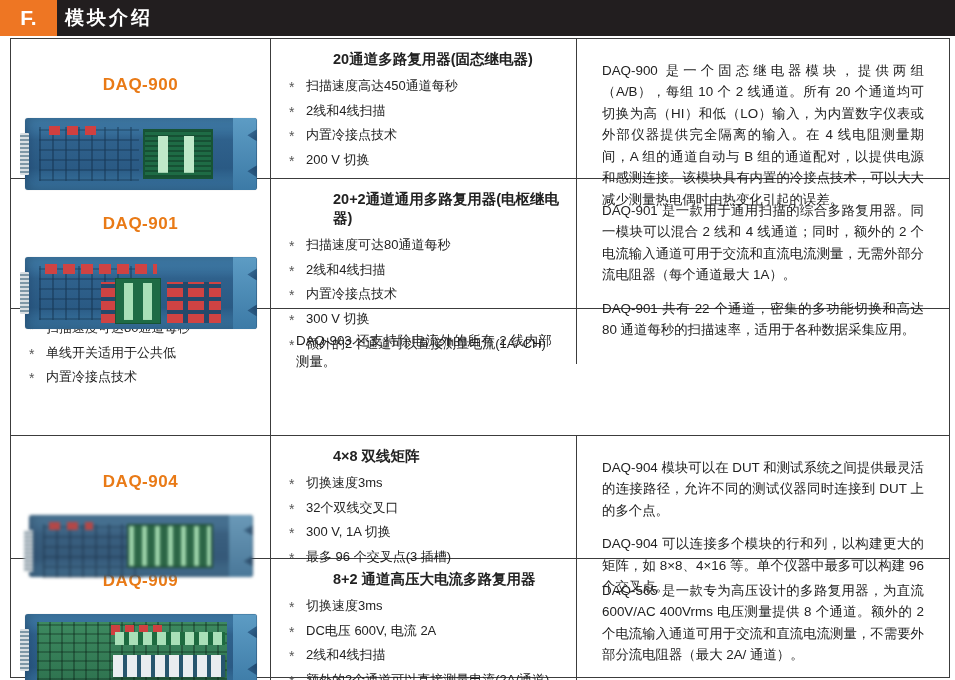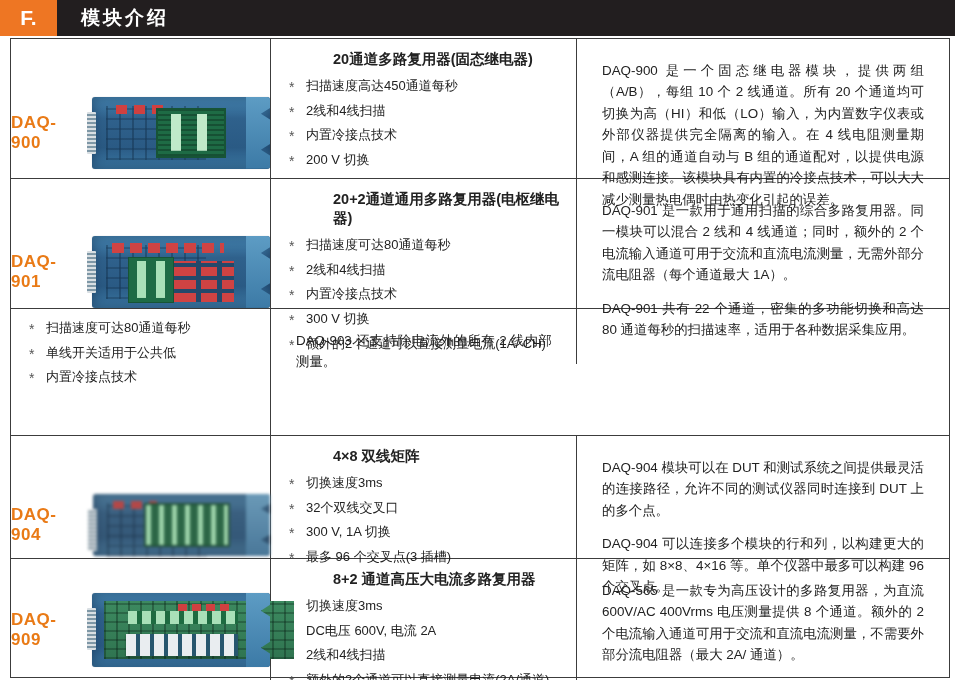--- a/index.html
+++ b/index.html
@@ -5,36 +5,36 @@
   * { margin:0; padding:0; box-sizing:border-box; }
   html,body { width:955px; height:680px; background:#ffffff;
     font-family:"Liberation Sans", sans-serif; color:#222; }
   body { position:relative; overflow:hidden; }
 
   
   .header { display:flex; height:36px; width:955px; }
   .f-box { width:57px; height:36px; background:#ee7623; color:#fff;
     font-weight:bold; font-size:21px; display:flex; align-items:center; justify-content:center; }
   .title-bar { flex:1; background:#221e1f; color:#fff; display:flex; align-items:center;
-    padding-left:24px; font-size:19px; font-weight:bold; letter-spacing:3px; }
+    padding-left:8px; font-size:19px; font-weight:bold; letter-spacing:3px; }
 
   
   .table { position:absolute; top:38px; left:10px; width:940px; height:640px;
     border:1px solid #3c3c3c; background:#fff; }
   .row { display:grid; grid-template-columns:260px 306px 1fr; }
   .row + .row { border-top:1px solid #3c3c3c; }
   .row:nth-child(1){ height:139px; }
   .row:nth-child(2){ height:130px; }
   .row:nth-child(3){ height:127px; }
   .row:nth-child(4){ height:123px; }
   .row:nth-child(5){ height:119px; }
   .cell { min-width:0; }
   .c-left, .c-mid { border-right:1px solid #3c3c3c; }
 
-  .c-left { display:flex; flex-direction:row; align-items:center; justify-content:center; gap:23px; padding:4px 0; }
+  .c-left { display:flex; flex-direction:column; align-items:center; justify-content:center; gap:23px; padding:4px 0; }
   .model { color:#e97a16; font-weight:bold; font-size:17px; letter-spacing:.5px; }
 
   .c-mid { padding:11px 10px 4px 18px; }
   .m-title { font-size:14.5px; font-weight:bold; margin-bottom:9px;margin-left:44px; }
   ul.features { list-style:none; }
   ul.features li { display:flex; font-size:13px; line-height:1.2; margin-bottom:6.5px; }
   .star { width:17px; flex:0 0 17px; color:#555; font-size:14px; line-height:1.3; }
 
   .c-right { padding:9px 13px 4px 13px; font-size:13.4px; line-height:1.6;
     text-align:justify; }

